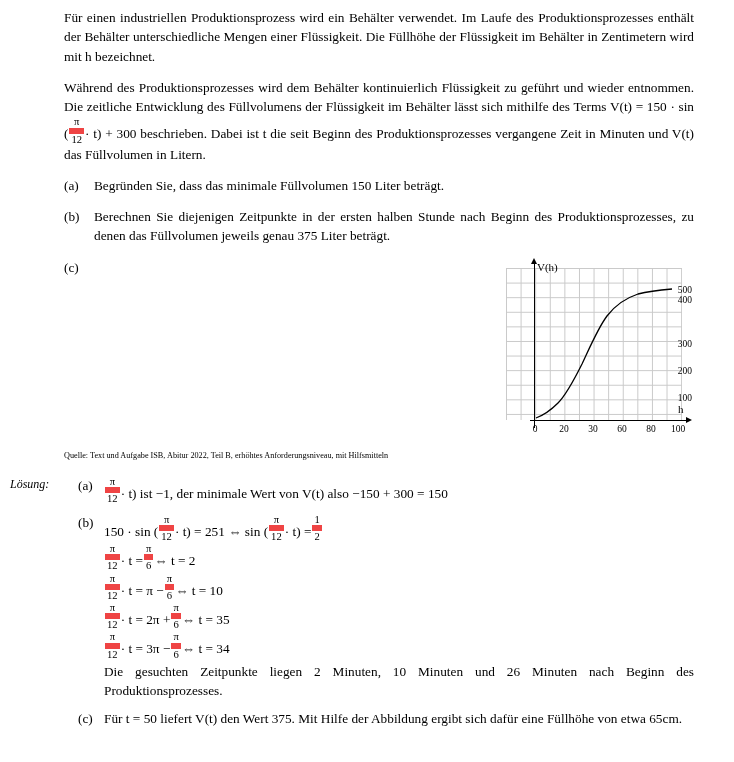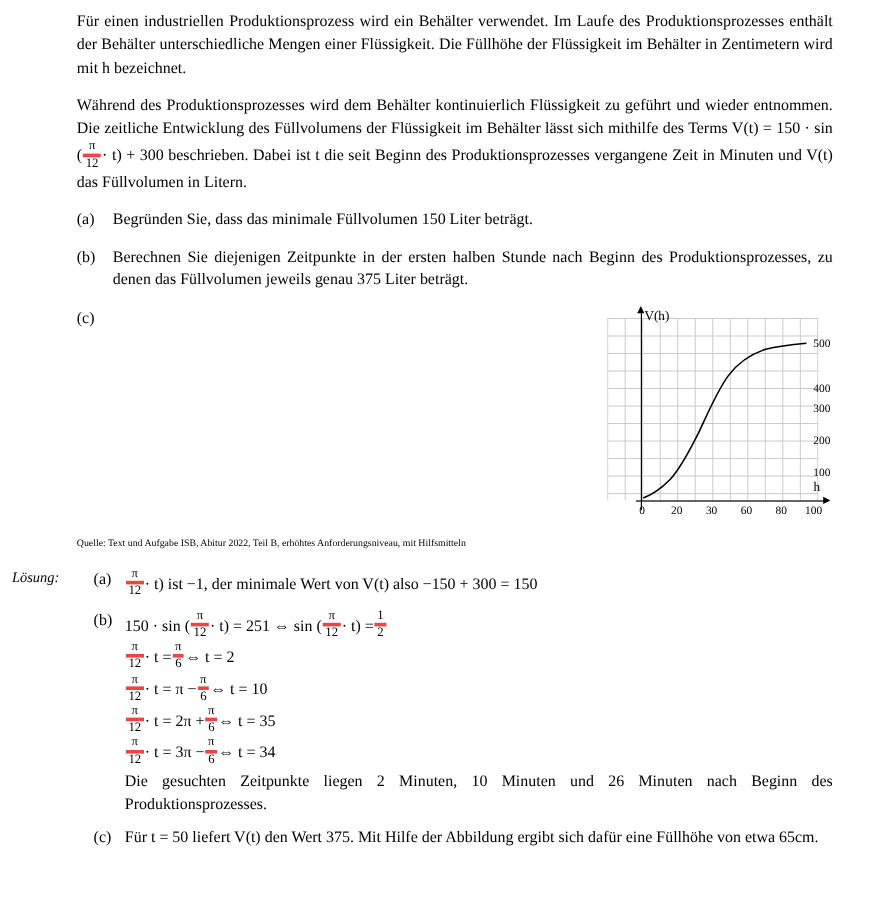--- a/index.html
+++ b/index.html
@@ -50,21 +50,21 @@
   
   .frac {
     display: inline-block;
     vertical-align: -0.42em;
     text-align: center;
     font-size: 0.80em;
     line-height: 1.05;
     margin: 0 1px;
   }
   .frac .num { display: block; padding: 0 2px; }
-  .frac .den { display: block; border-top: 3px solid #ef4444; padding: 0 2px; }
+  .frac .den { display: block; border-top: 6px solid #ef4444; padding: 0 2px; }
   
   .c-wrap {
     position: relative;
     min-height: 180px;
   }
   .c-text {
     width: 380px;
     padding-left: 38px;
     padding-top: 28px;
     text-align: justify;
@@ -221,21 +221,21 @@
             <div class="grid"></div>
             <div class="axis-y"></div>
             <div class="arrow-up"></div>
             <div class="axis-x"></div>
             <div class="arrow-right"></div>
 
             <div class="ylabel">V(h)</div>
             <div class="xlabel">h</div>
 
             <div class="ytick" style="top:24px;text-align:right;">500</div>
-            <div class="ytick" style="top:62px;">400</div>
+            <div class="ytick" style="top:34px;">400</div>
             <div class="ytick" style="top:78px;text-align:right;">300</div>
             <div class="ytick" style="top:105px;">200</div>
             <div class="ytick" style="top:132px;">100</div>
 
             <div class="xtick" style="left:21px;">0</div>
             <div class="xtick" style="left:50px;">20</div>
             <div class="xtick" style="left:79px;">30</div>
             <div class="xtick" style="left:108px;">60</div>
             <div class="xtick" style="left:137px;">80</div>
             <div class="xtick" style="left:164px;">100</div>

